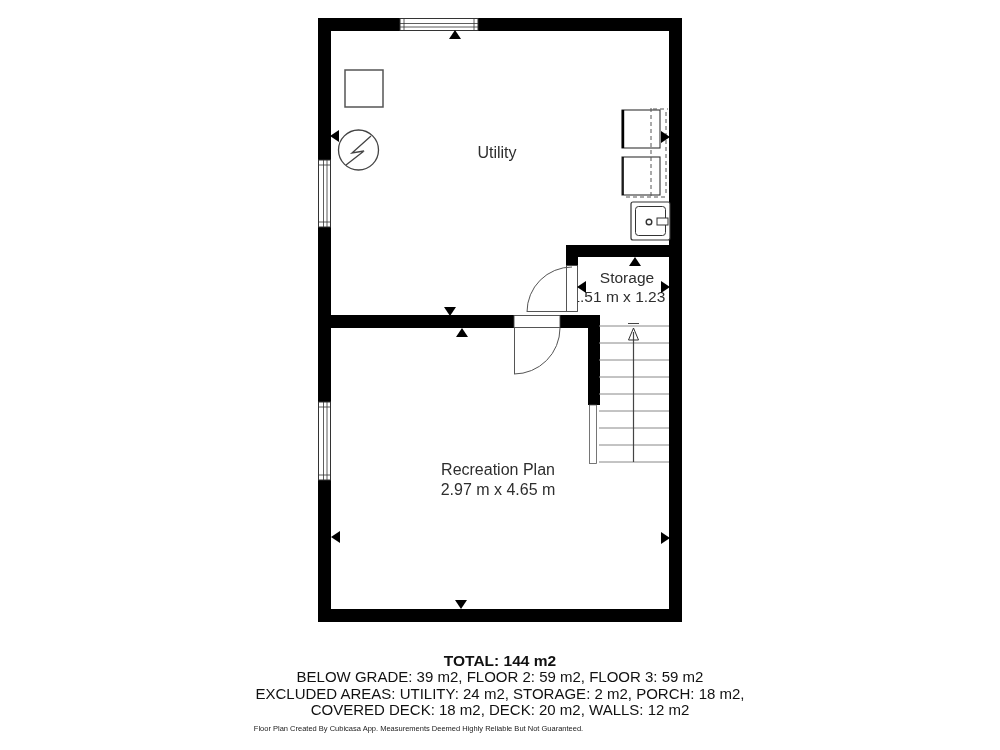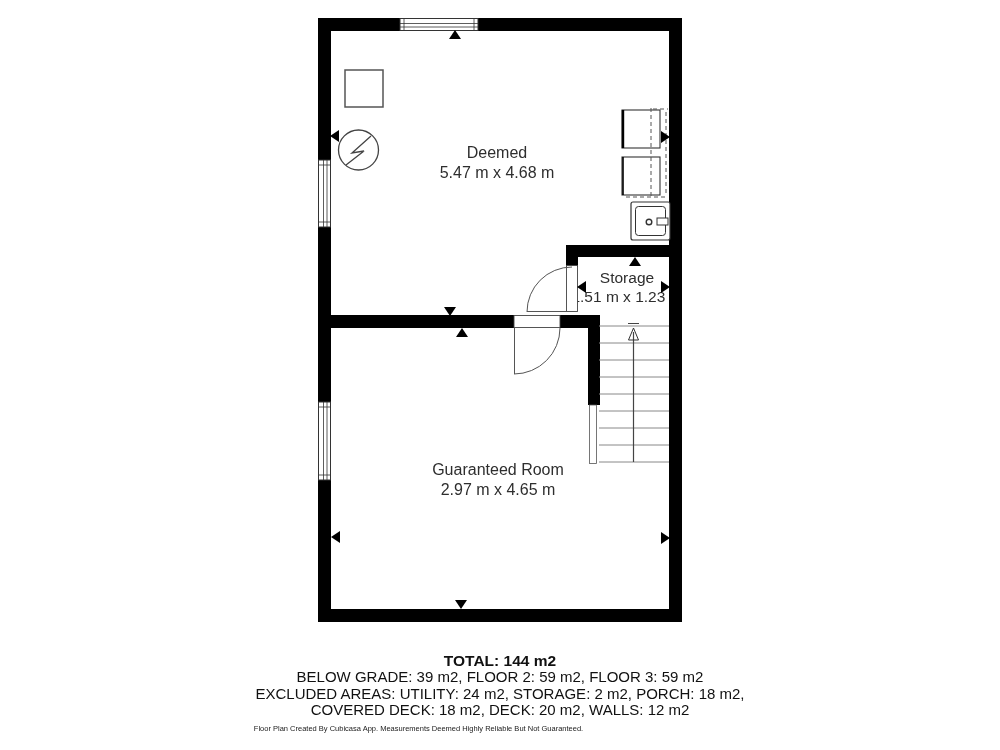--- a/index.html
+++ b/index.html
@@ -109,26 +109,25 @@
       <polygon points="629,266 641,266 635,257"></polygon>
       <polygon points="586,281 586,293 577,287"></polygon>
       <polygon points="661,281 661,293 670,287"></polygon>
       <polygon points="340,531 340,543 331,537"></polygon>
       <polygon points="661,532 661,544 670,538"></polygon>
       <polygon points="455,600 467,600 461,609"></polygon>
     </g>
   </svg>
 
   <div class="room-label lbl-utility">
-    <span class="rname">Deemed</span>
-    <span class="rdims">5.47 m x 4.68 m</span>
+    <span class="rname">Utility</span>
   </div>
 
   <div class="room-label lbl-recreation">
-    <span class="rname">Guaranteed Room</span>
+    <span class="rname">Recreation Plan</span>
     <span class="rdims">2.97 m x 4.65 m</span>
   </div>
 
   <div class="summary">
     <div class="total">TOTAL: 144 m2</div>
     <div>BELOW GRADE: 39 m2, FLOOR 2: 59 m2, FLOOR 3: 59 m2</div>
     <div>EXCLUDED AREAS: UTILITY: 24 m2, STORAGE: 2 m2, PORCH: 18 m2,</div>
     <div>COVERED DECK: 18 m2, DECK: 20 m2, WALLS: 12 m2</div>
   </div>
 

